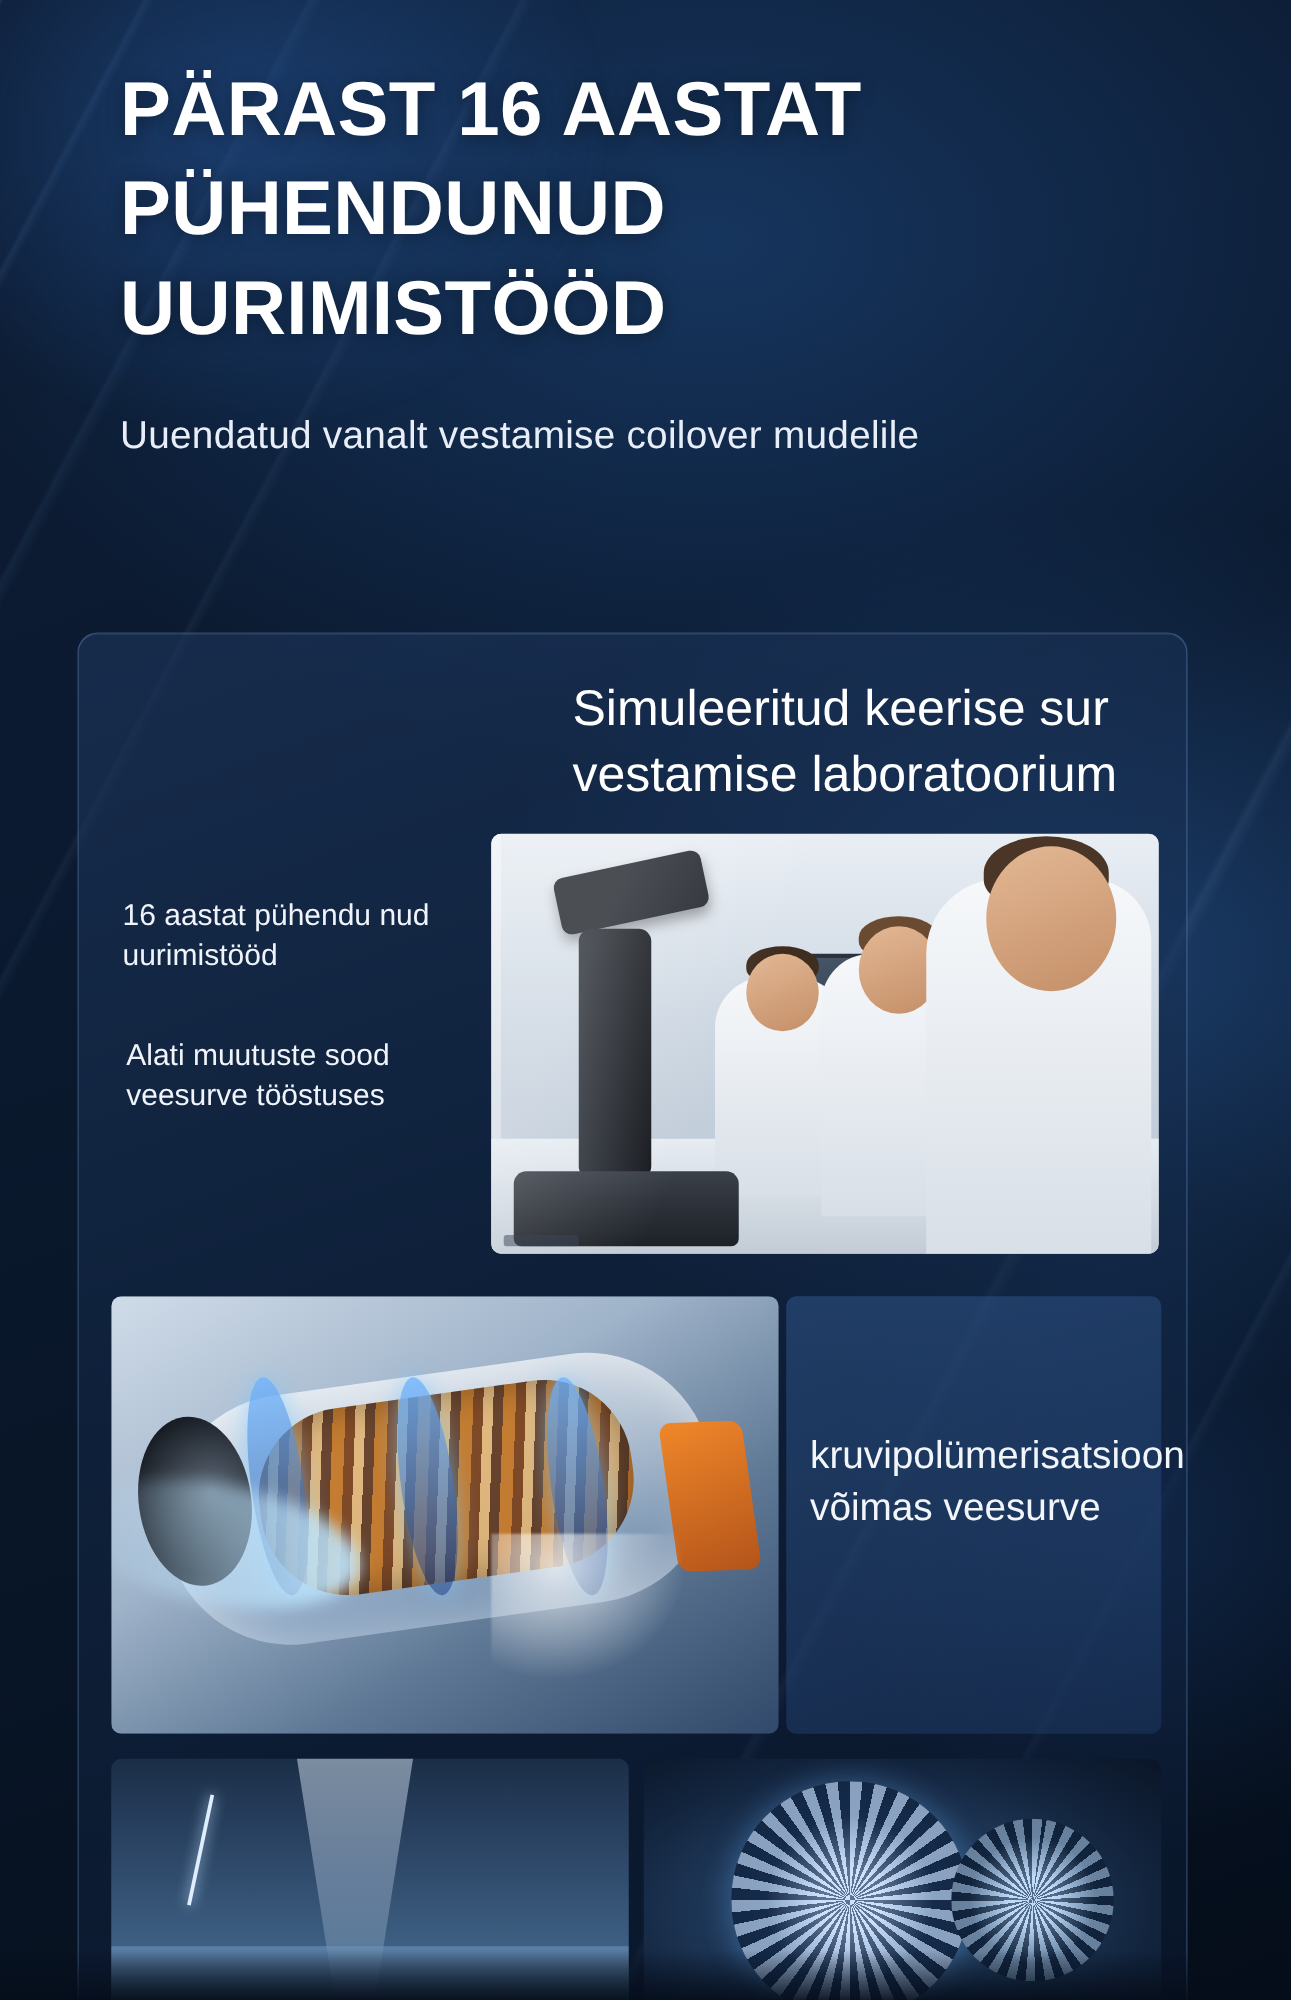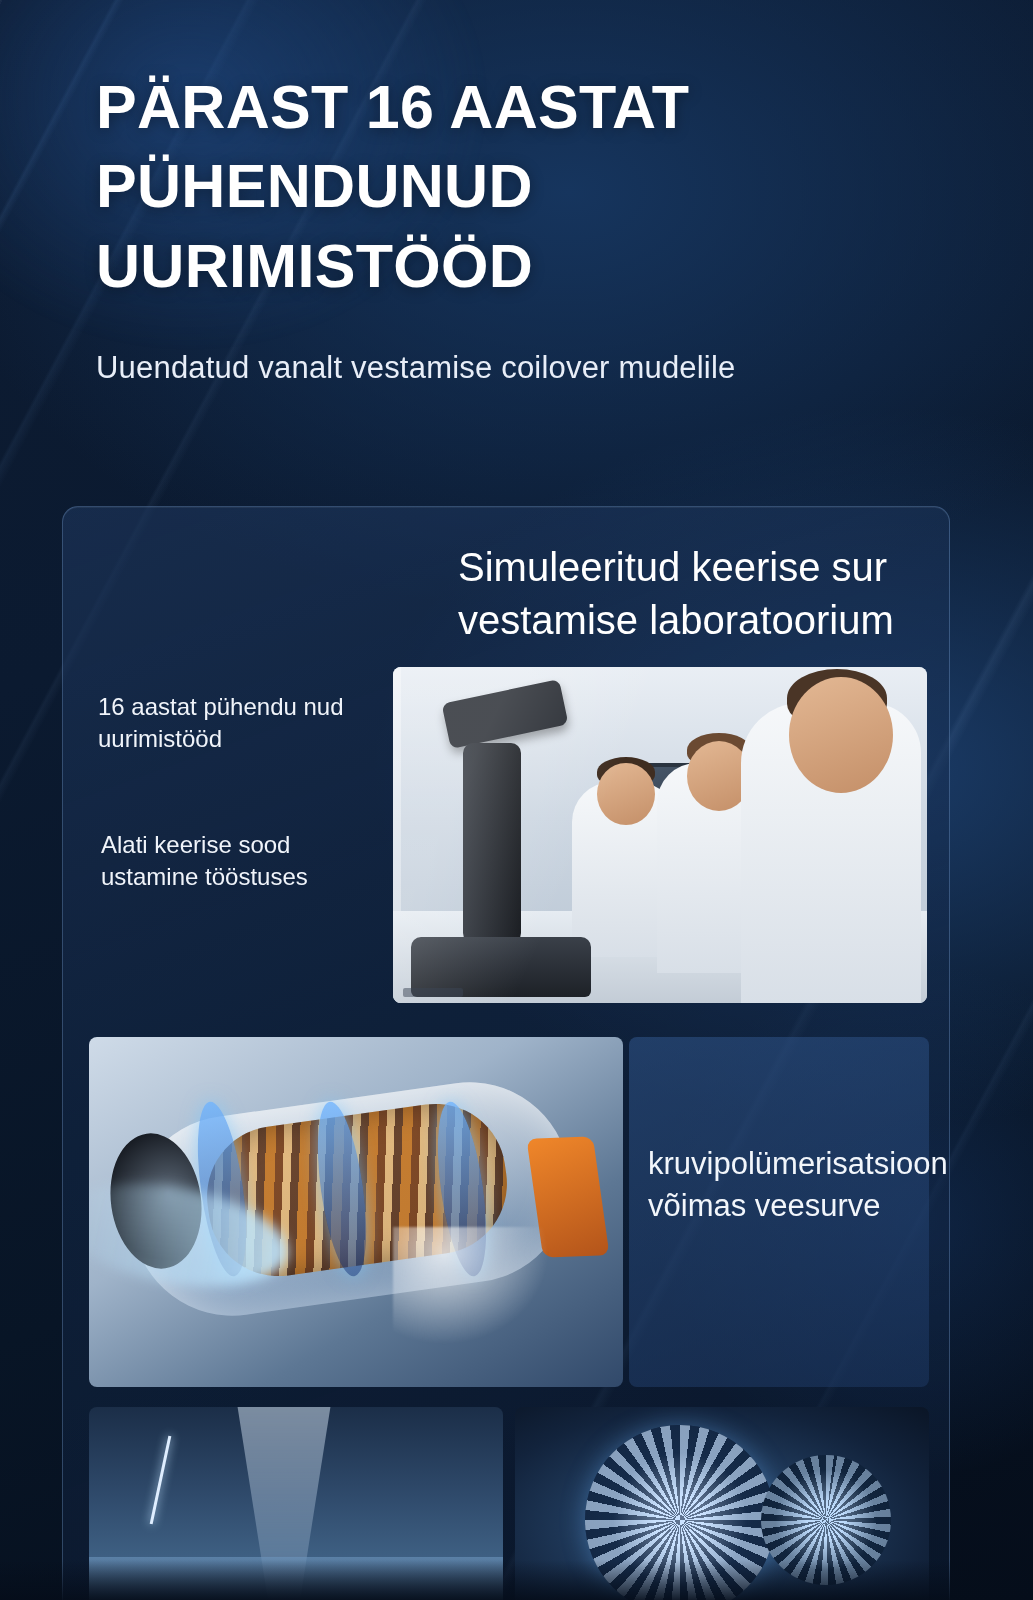--- a/index.html
+++ b/index.html
@@ -44,21 +44,21 @@
   }
   .glow-br {
     position: absolute; right: -140px; bottom: 120px;
     width: 520px; height: 520px;
     background: radial-gradient(ellipse at center, rgba(30,70,130,0.35), rgba(10,25,48,0) 70%);
   }
 
   
   .header {
     position: relative;
-    padding: 68px 60px 0 96px;
+    padding: 48px 60px 0 96px;
   }
   .headline {
     color: #ffffff;
     font-size: 61px;
     line-height: 1.30;
     font-weight: 700;
     letter-spacing: 0.3px;
     text-shadow: 0 2px 14px rgba(0,0,0,0.35);
     max-width: 830px;
   }
@@ -97,21 +97,21 @@
   }
 
   .bullet {
     position: absolute;
     color: #f0f4fa;
     font-size: 24px;
     line-height: 1.32;
     width: 260px;
     font-weight: 400;
   }
-  .bullet.b1 { left: 35px; top: 184px; }
+  .bullet.b1 { left: 35px; top: 210px; }
   .bullet.b2 { left: 38px; top: 322px; }
 
   
   .photo-lab {
     position: absolute;
     left: 330px;
     top: 160px;
     width: 534px;
     height: 336px;
     border-radius: 8px;
@@ -338,21 +338,21 @@
   <div class="header">
     <h1 class="headline">PÄRAST 16 AASTAT PÜHENDUNUD UURIMISTÖÖD</h1>
     <div class="subhead">Uuendatud vanalt vestamise coilover mudelile</div>
   </div>
 
   <div class="panel">
 
     <div class="lab-title">Simuleeritud keerise sur vestamise laboratoorium</div>
 
     <div class="bullet b1">16 aastat pühendu nud uurimistööd</div>
-    <div class="bullet b2">Alati keerise sood ustamine tööstuses</div>
+    <div class="bullet b2">Alati muutuste sood veesurve tööstuses</div>
 
     <div class="photo-lab">
       <div class="wall"></div>
       <div class="bench"></div>
       <div class="monitor"></div>
       <div class="person p3"></div>
       <div class="hair hr3"></div>
       <div class="head h3"></div>
       <div class="person p2"></div>
       <div class="hair hr2"></div>

